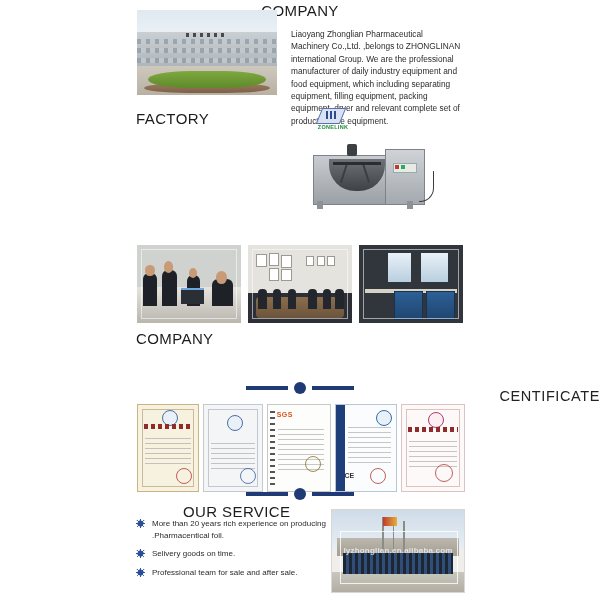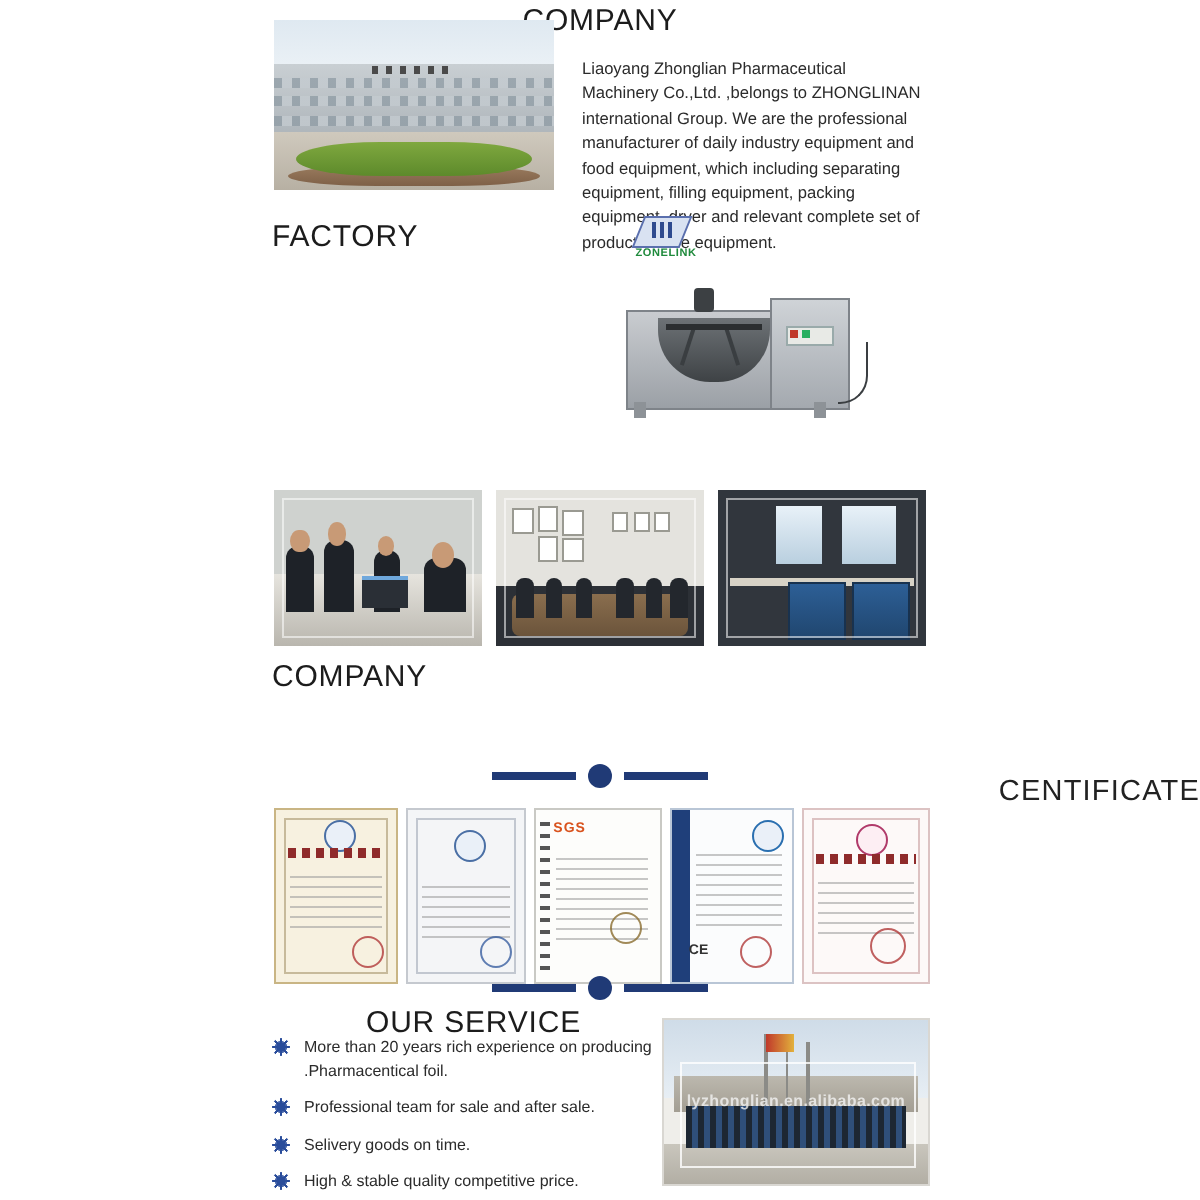--- a/index.html
+++ b/index.html
@@ -442,29 +442,25 @@
 
   <div class="service-head sec-head">OUR SERVICE</div>
 
   <div class="service-list">
     <div class="svc-item">
       <span class="svc-bullet"></span>
       <span>More than 20 years rich experience on producing .Pharmacentical foil.</span>
     </div>
     <div class="svc-item">
       <span class="svc-bullet"></span>
-      <span>Professional team for sale and after sale.</span>
+      <span>Selivery goods on time.</span>
     </div>
     <div class="svc-item">
       <span class="svc-bullet"></span>
-      <span>Selivery goods on time.</span>
-    </div>
-    <div class="svc-item">
-      <span class="svc-bullet"></span>
-      <span>High &amp; stable quality competitive price.</span>
+      <span>Professional team for sale and after sale.</span>
     </div>
   </div>
 
   <div class="team-photo">
     <div class="tp-sky"></div>
     <div class="tp-bldg"></div>
     <div class="tp-ground"></div>
     <div class="tp-pole" style="left:38%;top:8%;height:44%"></div>
     <div class="tp-pole" style="left:46%;top:12%;height:40%"></div>
     <div class="tp-pole" style="left:54%;top:14%;height:38%"></div>

